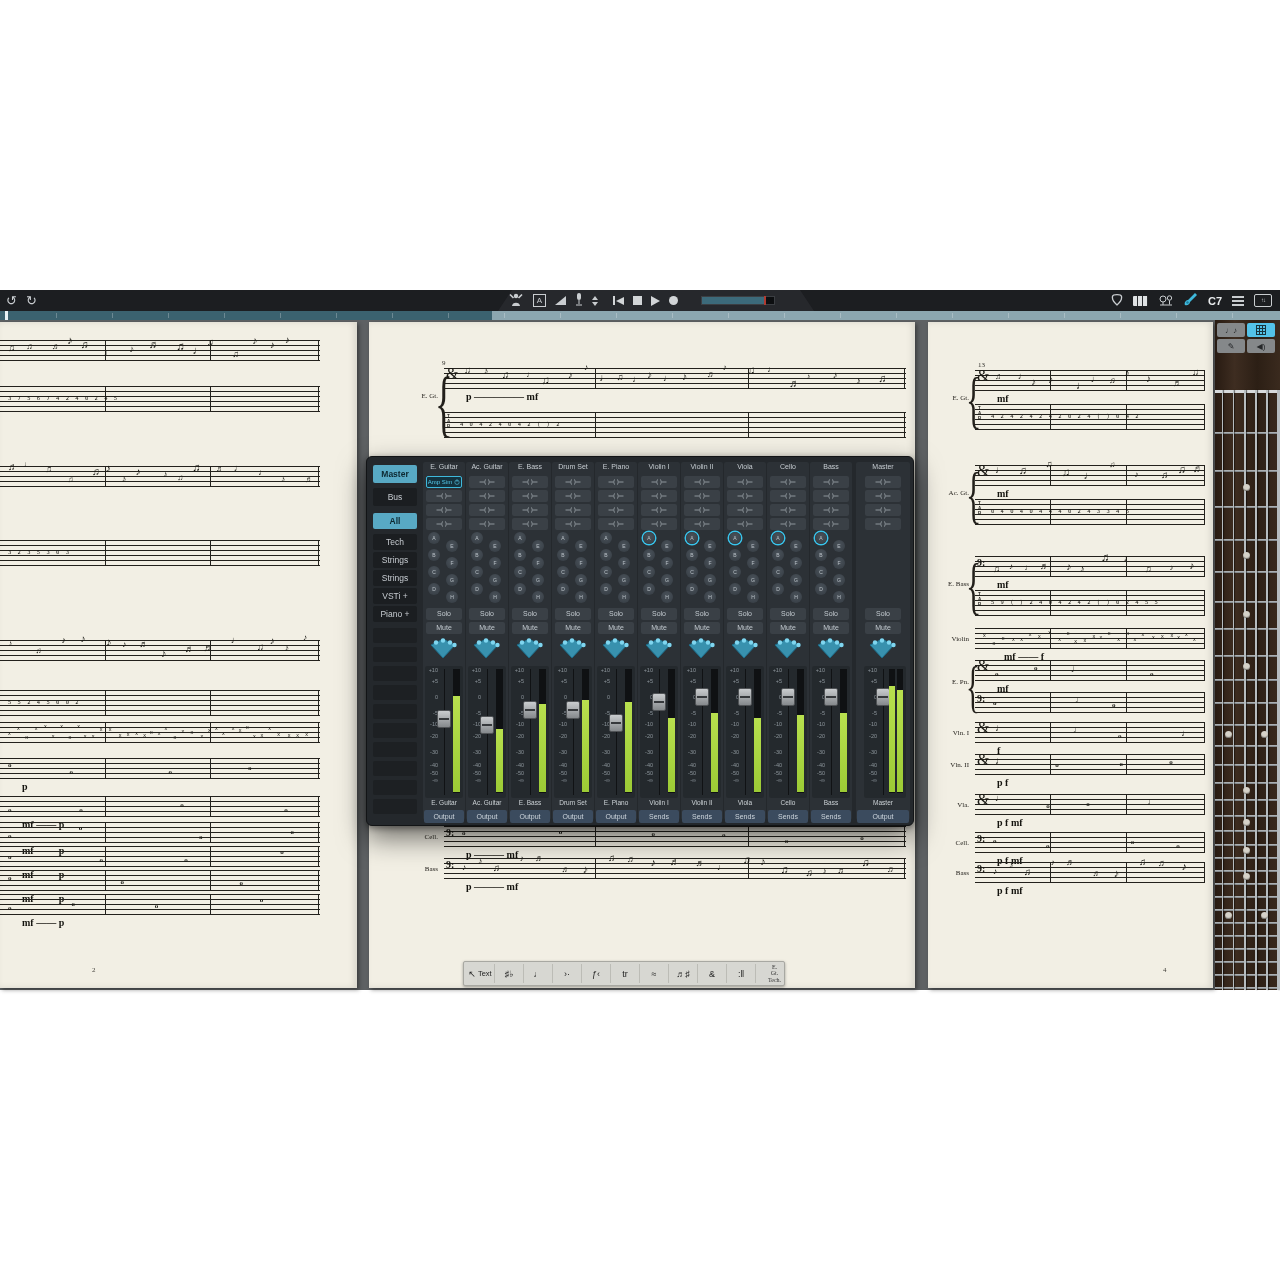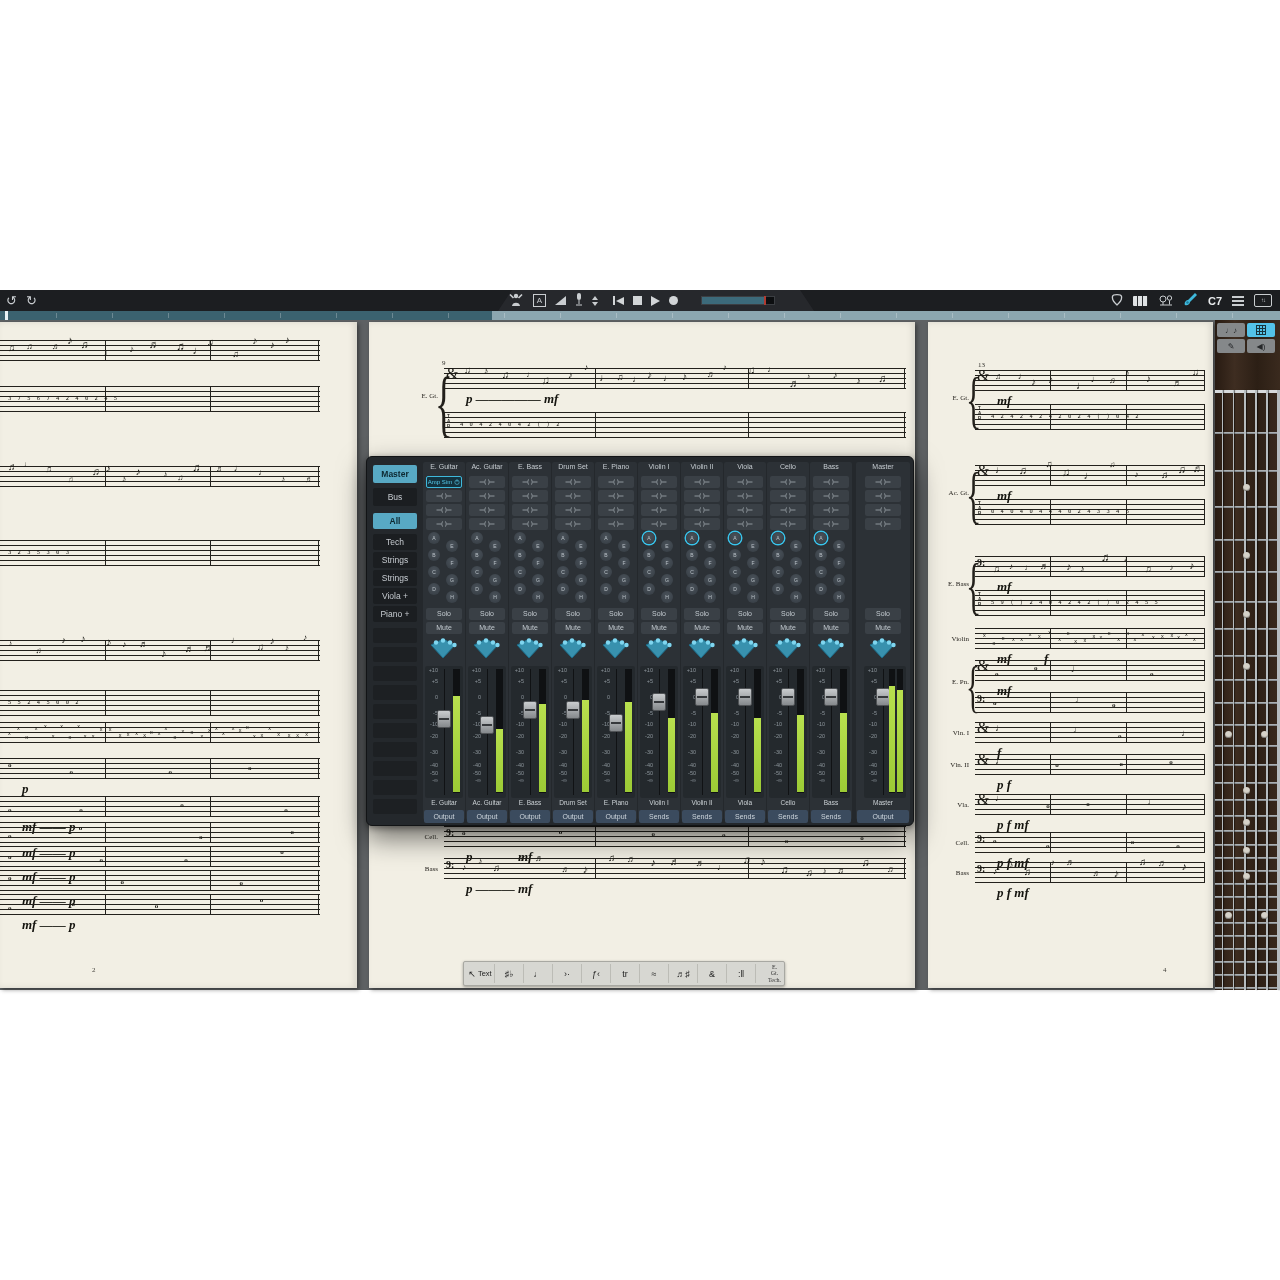--- a/index.html
+++ b/index.html
@@ -43,21 +43,21 @@
     box-shadow:inset -3px 0 6px rgba(0,0,0,.10),2px 2px 4px rgba(0,0,0,.38)}
   #page-left{left:0;width:357px}
   #page-center{left:369px;width:546px}
   #page-right{left:928px;width:285px}
   .staff,.tab{position:absolute;background-image:repeating-linear-gradient(to bottom,#23211c 0,#23211c 1px,transparent 1px,transparent 5px)}
   .staff{height:21px}
   .tab{height:26px}
   .sysline{position:absolute;top:0;bottom:0;width:1px;background:#23211c}
   .note{position:absolute;color:#191813;line-height:1}
   .note.whole{font-family:"Liberation Serif",serif;font-weight:bold;font-size:7px}
-  .dyn{position:absolute;font-family:"Liberation Serif",serif;font-style:italic;font-weight:bold;font-size:13px;color:#15140f;white-space:nowrap}
+  .dyn{position:absolute;font-family:"Liberation Serif",serif;font-weight:bold;font-size:10px;color:#15140f;white-space:nowrap}
   .syslabel{position:absolute;font-family:"Liberation Serif",serif;font-size:7px;color:#221f1a;text-align:right;width:44px;white-space:nowrap}
   .brace{position:absolute;font-family:"Liberation Serif",serif;color:#221f1a;transform:scaleX(.5);transform-origin:left center;line-height:1}
   .clef{position:absolute;font-family:"Liberation Serif",serif;color:#191813;line-height:1}
   .tabclef{left:3px;top:2px;font-size:4.5px;line-height:5px;font-family:"Liberation Sans",sans-serif;font-weight:bold}
   .tabdig{position:absolute;font-size:5.5px;letter-spacing:1.5px;color:#191813;white-space:nowrap;font-family:"DejaVu Sans Mono",monospace}
   .pageno{position:absolute;bottom:14px;font-size:7px;color:#44423c;font-family:"Liberation Serif",serif}
   #page-left .pageno{left:92px}
   #page-right .pageno{left:235px}
   .measno{position:absolute;font-size:7px;font-family:"Liberation Serif",serif;color:#33312c}
   #page-center .measno{left:73px;top:37px}
@@ -586,21 +586,21 @@
           <span class="note" style="left: 151.347px; top: 2.68963px; font-size: 5.5px;">x</span>
           <span class="note" style="left: 158.385px; top: 9.19518px; font-size: 5.5px;">x</span>
           <span class="note" style="left: 166.601px; top: 3.98768px; font-size: 5.5px;">x</span>
           <span class="note" style="left: 176.999px; top: 7.37452px; font-size: 5.5px;">x</span>
           <span class="note" style="left: 185.979px; top: 5.93313px; font-size: 5.5px;">x</span>
           <span class="note" style="left: 195.548px; top: 4.92568px; font-size: 5.5px;">x</span>
           <span class="note" style="left: 202.287px; top: 6.88036px; font-size: 5.5px;">x</span>
           <span class="note" style="left: 210.12px; top: 4.00186px; font-size: 5.5px;">x</span>
           <span class="note" style="left: 218.104px; top: 8.57733px; font-size: 5.5px;">x</span>
         </div>
-        <span class="dyn" style="left: 69px; top: 329px;">mf ―― f</span>
+        <span class="dyn" style="left: 76px; top: 329px;">mf ―― f</span>
         <span class="syslabel" style="left: -3px; top: 356px;">E. Pn.</span>
         <span class="brace" style="left: 38px; top: 336px; font-size: 58px;">{</span>
         <div class="staff" style="left: 47px; top: 338px; width: 230px;">
           <div class="sysline" style="left: 74.9px;"></div>
           <div class="sysline" style="left: 150.8px;"></div>
           <div class="sysline" style="left: 228.54px;"></div>
           <span class="clef" style="left: 2px; top: -2px; font-size: 16px;">&amp;</span>
           <span class="note whole" style="left: 20px; top: 10.5283px;">o</span>
           <span class="note whole" style="left: 58.9429px; top: 4.64028px;">o</span>
           <span class="note" style="left: 95.7427px; top: 3.64306px; font-size: 10.2854px;">♩</span>
@@ -748,21 +748,21 @@
       </div>
 
     <div id="mixer">
       <div id="mx-side">
           <div class="side-btn big active" style="top: 8px;">Master</div>
           <div class="side-btn big" style="top: 31px;">Bus</div>
           <div class="side-btn active" style="top: 56px;">All</div>
           <div class="side-btn" style="top: 77px;">Tech</div>
           <div class="side-btn" style="top: 95px;">Strings</div>
           <div class="side-btn" style="top: 113px;">Strings</div>
-          <div class="side-btn" style="top: 131px;">Viola  +</div>
+          <div class="side-btn" style="top: 131px;">VSTi  +</div>
           <div class="side-btn" style="top: 149px;">Piano  +</div>
           <div class="side-slot" style="top: 171px;"></div>
           <div class="side-slot" style="top: 190px;"></div>
           <div class="side-slot" style="top: 209px;"></div>
           <div class="side-slot" style="top: 228px;"></div>
           <div class="side-slot" style="top: 247px;"></div>
           <div class="side-slot" style="top: 266px;"></div>
           <div class="side-slot" style="top: 285px;"></div>
           <div class="side-slot" style="top: 304px;"></div>
           <div class="side-slot" style="top: 323px;"></div>

